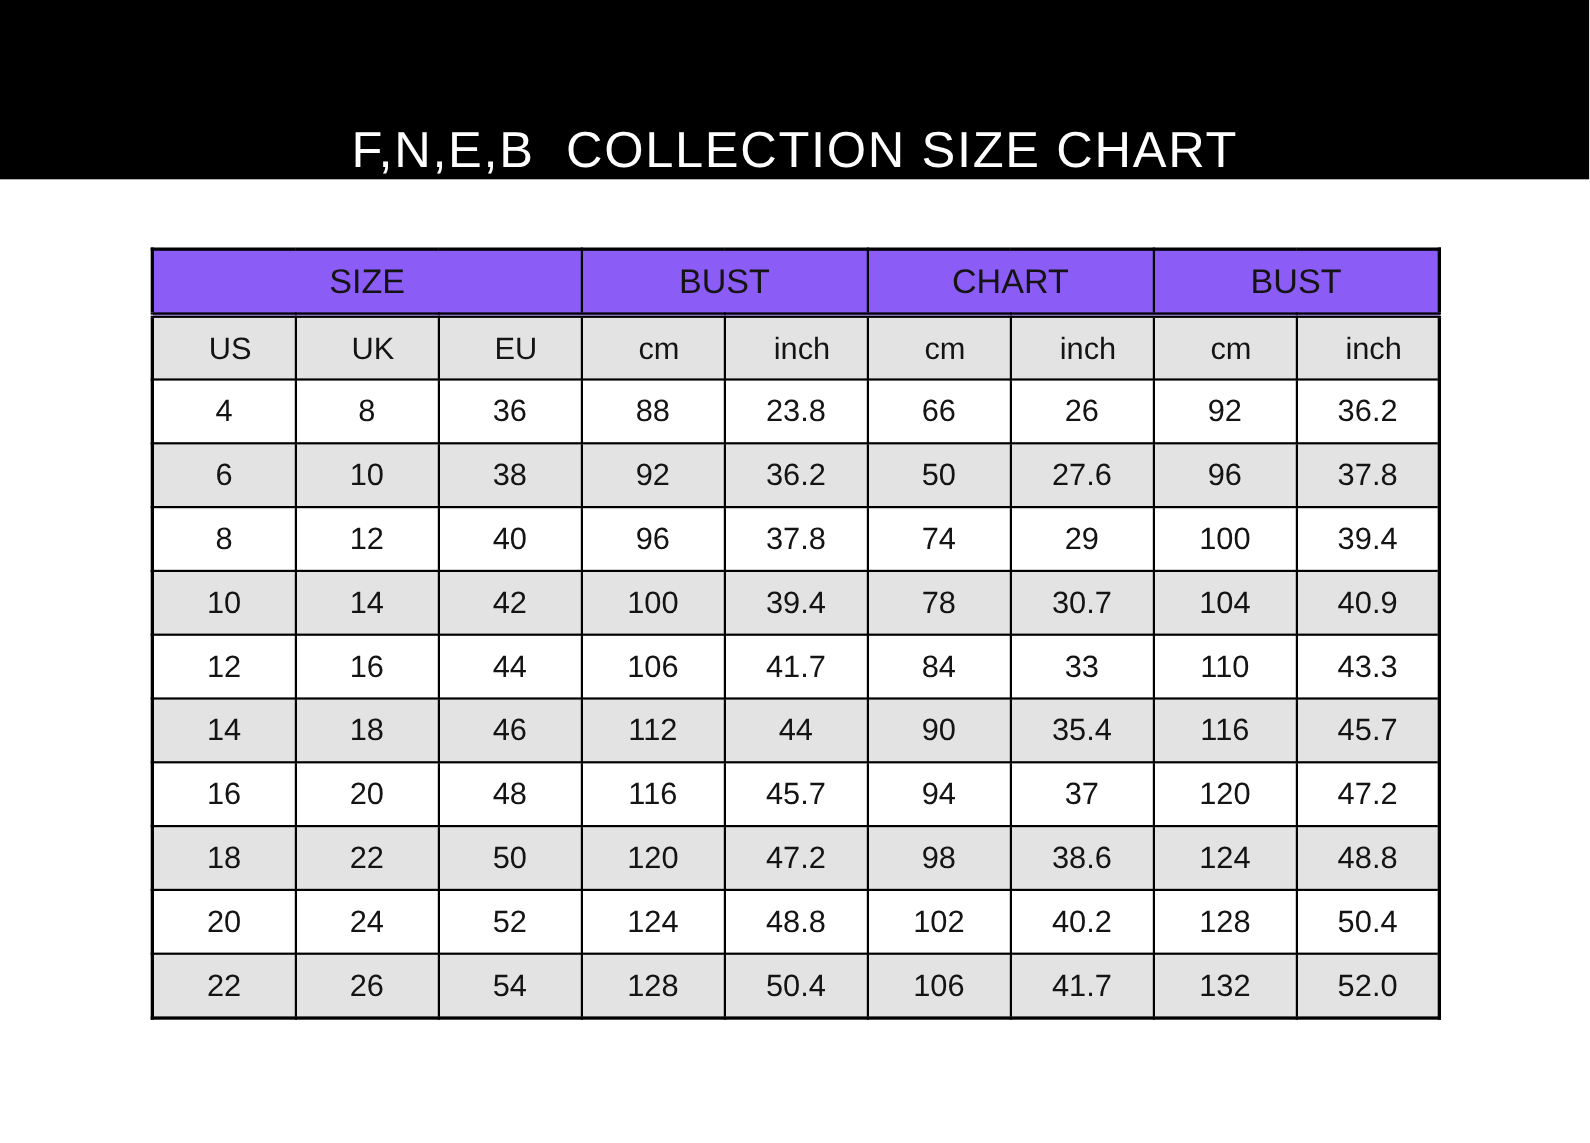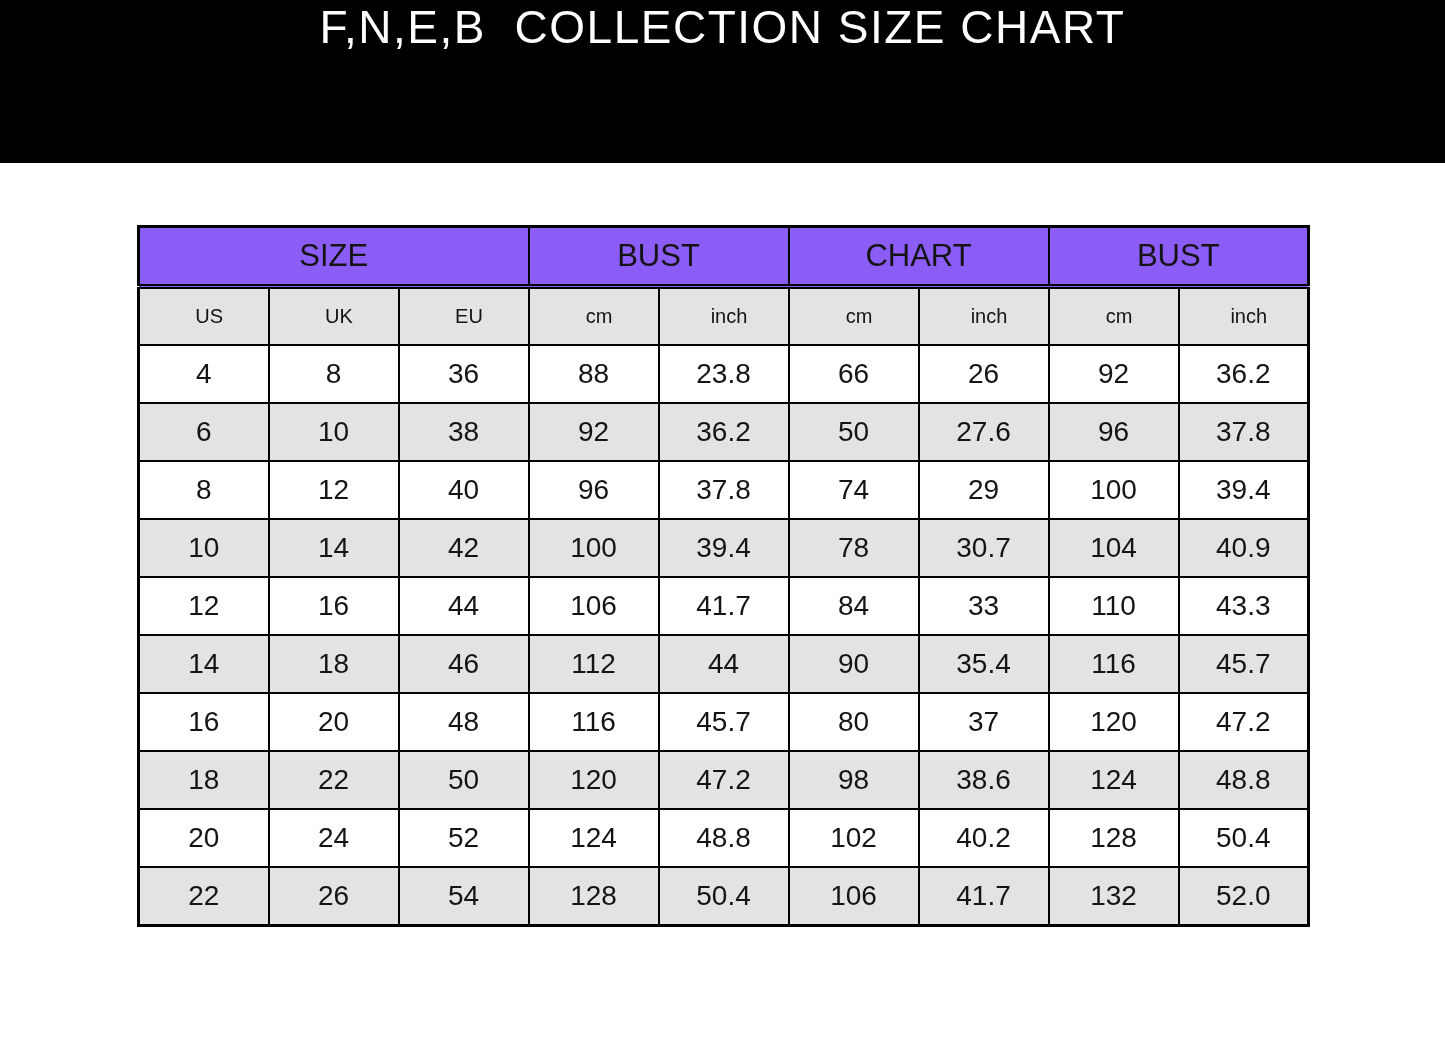--- a/index.html
+++ b/index.html
@@ -3,38 +3,38 @@
 <meta charset="utf-8">
 <style>
   html,body{margin:0;padding:0;background:#ffffff;}
   .page{
     width:1445px;height:1039px;position:relative;overflow:hidden;
     background:#ffffff;color:#141414;
     font-family:"Liberation Sans", sans-serif;
   }
   .title-bar{
     height:163px;background:var(--bar-bg,#000);
-    display:flex;align-items:flex-start;justify-content:center;
+    display:flex;align-items:flex-end;justify-content:center;
   }
   .title-bar h1{
     margin:0;color:var(--bar-fg,#fff);font-size:46px;font-weight:400;
     letter-spacing:1.5px;white-space:pre;
   }
   .table-wrap{margin:62px 0 0 137px;}
   table{
     border-collapse:collapse;table-layout:fixed;width:1170px;
     border:3px solid var(--grid,#000);text-align:center;
   }
   col{width:130px;}
   th,td{
     border:2px solid var(--grid,#000);
     padding:0;font-weight:400;letter-spacing:0;
   }
   .grp-row th{height:56px;font-size:31px;border-bottom:5px double var(--grid,#000);background:#8b5cf6;}
-  .col-row th{height:55px;font-size:20px;background:var(--band,#e3e3e3);padding-left:11px;}
+  .col-row th{height:55px;font-size:28px;background:var(--band,#e3e3e3);padding-left:11px;}
   tbody td{height:56px;font-size:28px;background:#ffffff;}
   tbody tr:nth-child(even) td{background:var(--band,#e3e3e3);}
   .footer{text-align:center;}
   .pricing{
     margin-top:31px;font-size:26px;font-weight:700;white-space:pre;
     letter-spacing:0.3px;color:#0d0d0d;
   }
   .website{
     margin-top:13px;font-size:21px;font-weight:400;letter-spacing:1px;color:#0d0d0d;
   }
@@ -146,21 +146,21 @@
             <td>35.4</td>
             <td>116</td>
             <td>45.7</td>
           </tr>
           <tr>
             <td>16</td>
             <td>20</td>
             <td>48</td>
             <td>116</td>
             <td>45.7</td>
-            <td>80</td>
+            <td>94</td>
             <td>37</td>
             <td>120</td>
             <td>47.2</td>
           </tr>
           <tr>
             <td>18</td>
             <td>22</td>
             <td>50</td>
             <td>120</td>
             <td>47.2</td>

